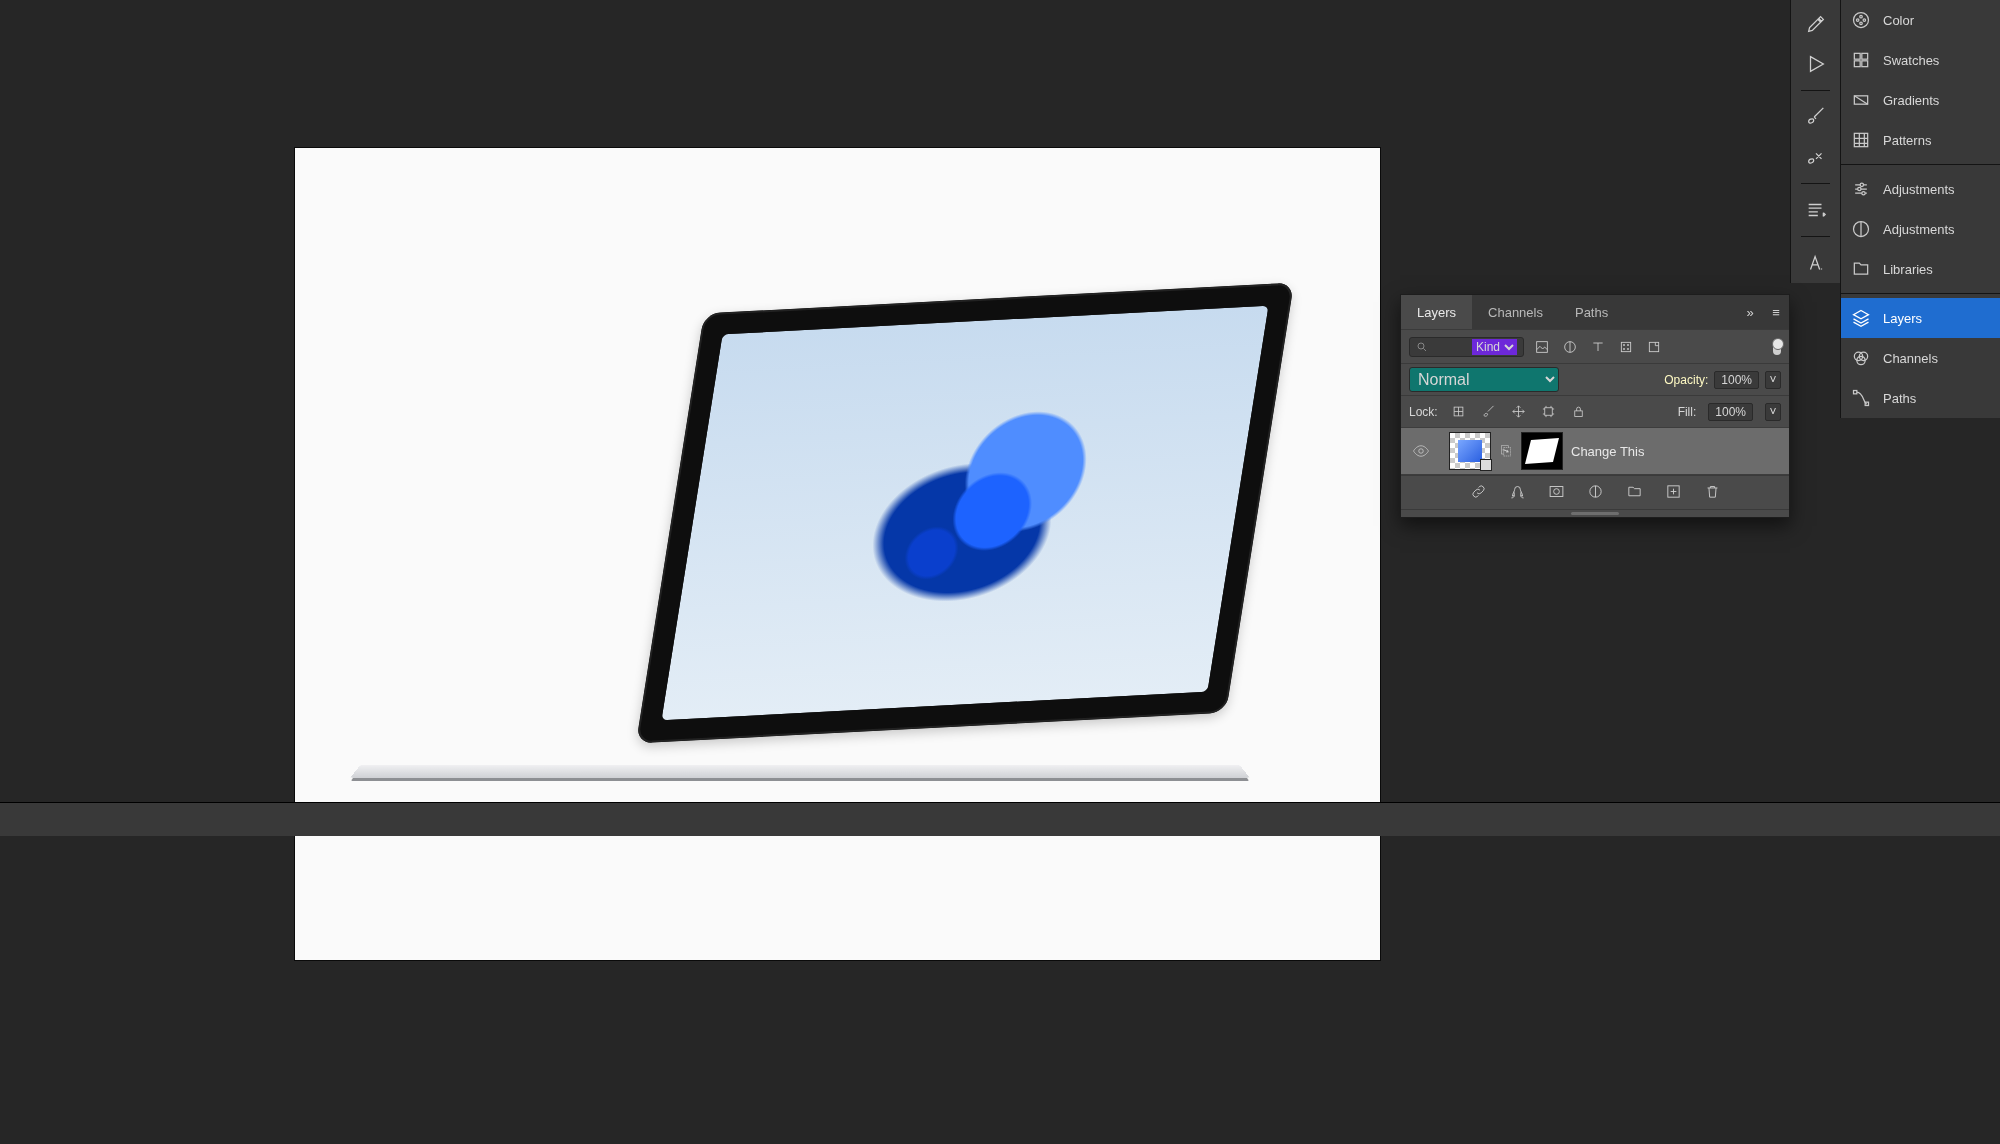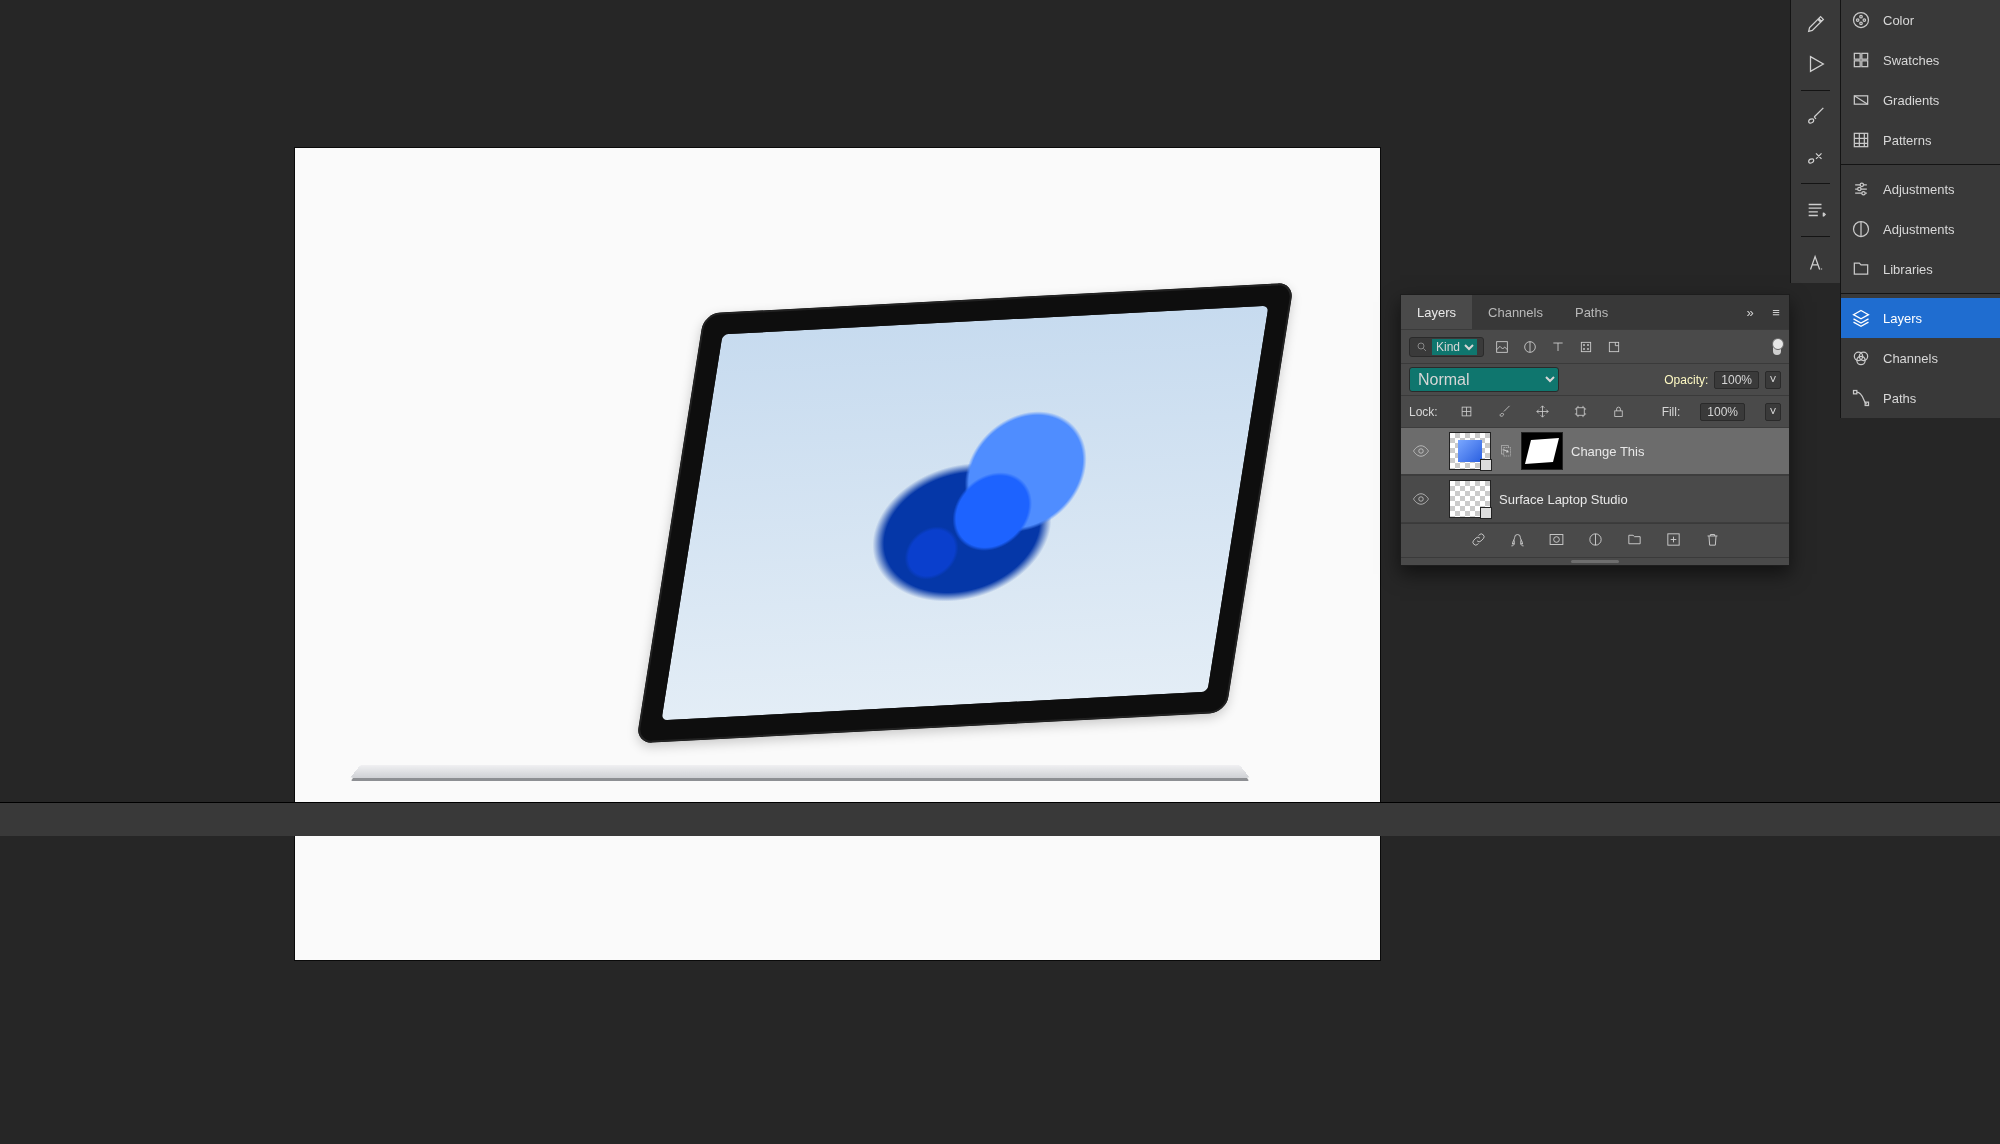--- a/index.html
+++ b/index.html
@@ -57,33 +57,33 @@
   
   #layers-panel .tabbar{display:flex;align-items:center;height:34px;background:#383838;}
   #layers-panel .tabbar .tab{padding:0 16px;height:100%;display:flex;align-items:center;cursor:pointer;color:#b9b9b9;}
   #layers-panel .tabbar .tab.active{background:#4a4a4a;color:#e9e9e9;}
   #layers-panel .tabbar .spacer{flex:1;}
   #layers-panel .tabbar .ctl{width:26px;text-align:center;cursor:pointer;color:#cfcfcf;}
   
   .filterrow{display:flex;align-items:center;height:34px;padding:0 8px;gap:8px;border-top:1px solid #3a3a3a;}
   .filterrow .search{display:flex;align-items:center;gap:4px;background:#3a3a3a;border:1px solid #2a2a2a;border-radius:3px;padding:1px 6px;}
   .filterrow .search svg{width:12px;height:12px;stroke:#cfcfcf;fill:none;}
-  .filterrow select{background:#0f766e;color:#d6d6d6;border:none;font-size:12px;}
+  .filterrow select{background:#6d28d9;color:#d6d6d6;border:none;font-size:12px;margin-left:40px;}
   .filterrow .ficon{width:20px;height:20px;display:flex;align-items:center;justify-content:center;cursor:pointer;}
   .filterrow .ficon svg{width:16px;height:16px;stroke:#d0d0d0;fill:none;stroke-width:1.3;}
   .filterrow .toggle{margin-left:auto;width:8px;height:16px;border-radius:4px;background:#cfcfcf;position:relative;}
   .filterrow .toggle::after{content:"";position:absolute;top:-1px;left:-1px;width:10px;height:10px;border-radius:50%;background:#e6e6e6;border:1px solid #666;}
   
   .blendrow{display:flex;align-items:center;height:32px;padding:0 8px;gap:6px;border-top:1px solid #3a3a3a;font-size:12px;}
   .blendrow select{flex:0 0 150px;background:#0f766e;color:#d6d6d6;border:1px solid #2a2a2a;border-radius:3px;padding:2px 4px;font-size:16px;}
   .blendrow .label{color:#fef9c3;}
   .blendrow .valbox{background:#3a3a3a;border:1px solid #2a2a2a;padding:1px 6px;border-radius:2px;}
   .blendrow .chev{border:1px solid #2a2a2a;background:#3a3a3a;width:16px;height:18px;display:flex;align-items:center;justify-content:center;border-radius:2px;}
   
-  .lockrow{display:flex;align-items:center;height:32px;padding:0 8px;gap:20px;border-top:1px solid #3a3a3a;font-size:12px;}
+  .lockrow{display:flex;align-items:center;height:32px;padding:0 8px;gap:12px;border-top:1px solid #3a3a3a;font-size:12px;}
   .lockrow .ficon{width:18px;height:18px;display:flex;align-items:center;justify-content:center;cursor:pointer;}
   .lockrow svg{width:15px;height:15px;stroke:#cfcfcf;fill:none;stroke-width:1.3;}
   .lockrow .filllbl{margin-left:auto;}
   .lockrow .valbox{background:#3a3a3a;border:1px solid #2a2a2a;padding:1px 6px;border-radius:2px;}
   .lockrow .chev{border:1px solid #2a2a2a;background:#3a3a3a;width:16px;height:18px;display:flex;align-items:center;justify-content:center;border-radius:2px;}
 
   
   .layerlist{background:#4a4a4a;}
   .layer{display:flex;align-items:center;height:48px;gap:8px;border-top:1px solid #3d3d3d;border-bottom:1px solid #3d3d3d;}
   .layer.selected{background:#6c6c6c;}
@@ -359,32 +359,20 @@
           </div>
         <div class="thumb checker">
             <div class="miniimg"></div>
             <div class="smart-badge"></div>
           </div>
         <div class="linkicon">⎘</div>
         <div class="thumb black mask"></div>
         <span class="name">Change This</span>
       </div>
 
-      <div class="layer indent">
-        <div class="eye">
-            <svg viewBox="0 0 24 24">
-              <path d="M2 12s4-7 10-7 10 7 10 7-4 7-10 7S2 12 2 12z"></path>
-              <circle cx="12" cy="12" r="3"></circle>
-            </svg>
-          </div>
-        <div class="thumb checker">
-            <div class="smart-badge"></div>
-          </div>
-        <span class="name">Surface Laptop Studio</span>
-      </div>
 
     </div>
 
     <div class="bottombar">
       <div class="ic"><svg viewBox="0 0 24 24">
             <path d="M10 14a4 4 0 005.66 0l3-3A4 4 0 1013 5.34l-1 1M14 10a4 4 0 00-5.66 0l-3 3A4 4 0 1011 18.66l1-1"></path>
           </svg></div>
       <div class="ic"><svg viewBox="0 0 24 24">
             <path d="M5 18h2M5 18c0-4 3-6 3-9a4 4 0 018 0c0 3 3 5 3 9M17 18h2M7 13c1 4 1 8-3 8M17 13c-1 4-1 8 3 8" stroke-linecap="round"></path>
           </svg></div>

